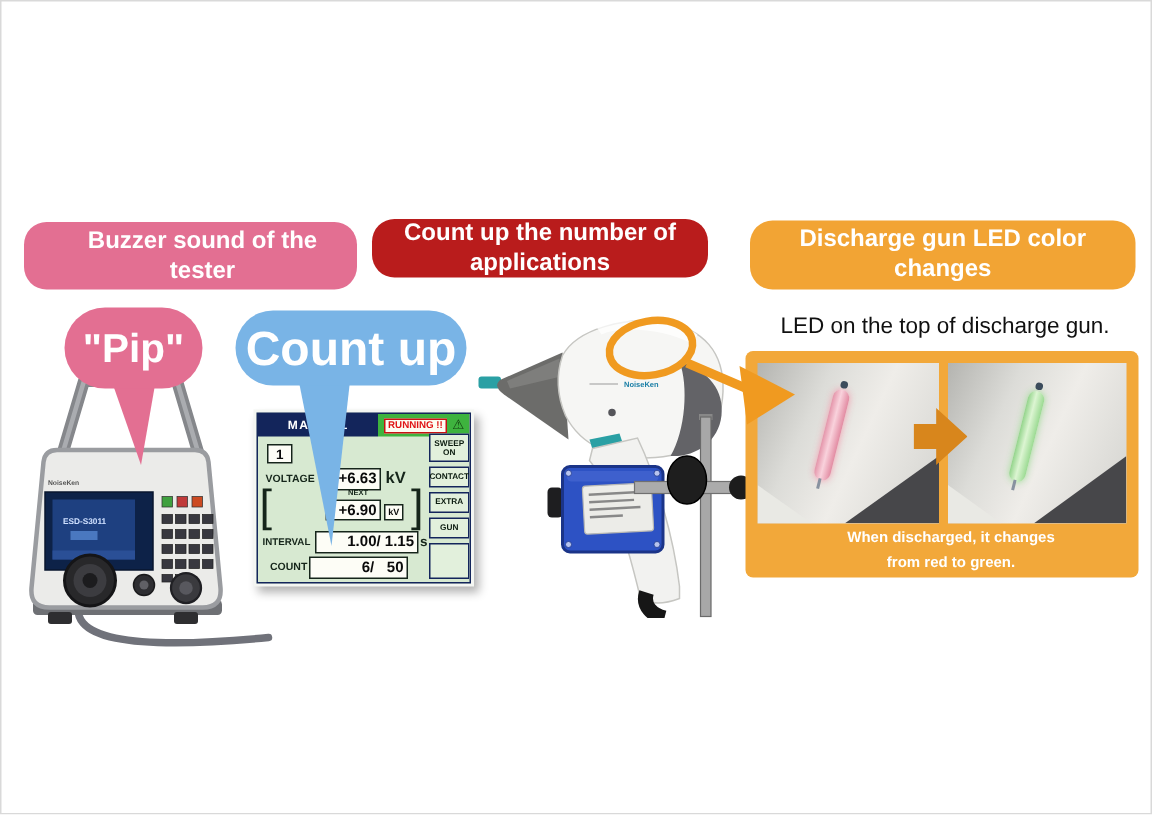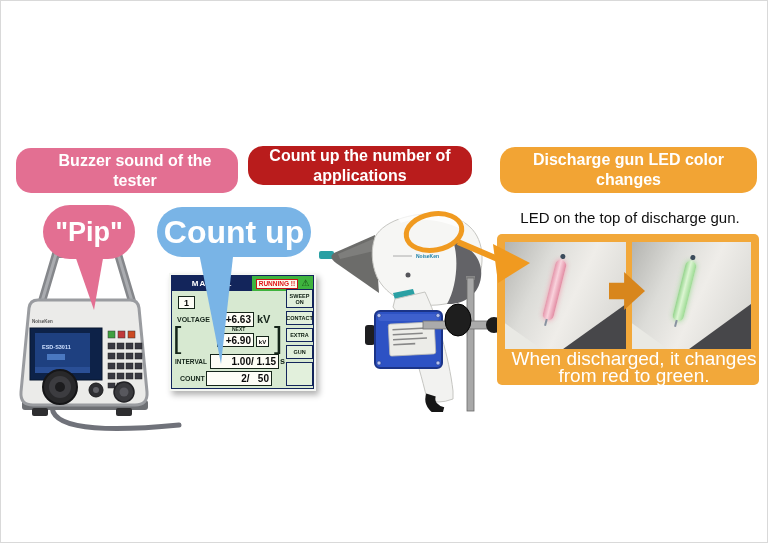--- a/index.html
+++ b/index.html
@@ -65,21 +65,21 @@
   #photo-red .led{left:44px;top:17px;background:linear-gradient(90deg,#e495aa,#f9d2dc 45%,#e28ba2);
                   box-shadow:0 0 5px rgba(244,150,170,.9);}
   #photo-green .led{left:47px;top:18px;background:linear-gradient(90deg,#93d48b,#dcf5d2 45%,#9bda92);
                     box-shadow:0 0 5px rgba(150,220,140,.9);}
   .led::before{content:"";position:absolute;top:-6px;left:3px;width:5px;height:5px;border-radius:50%;
                background:#3c4c5c;}
   .led::after{content:"";position:absolute;bottom:-6px;left:4px;width:2px;height:7px;background:#8892a0;}
   #mid-arrow{position:absolute;left:112px;top:38px;width:36px;height:38px;background:#d8861c;
              clip-path:polygon(0 28%,42% 28%,42% 0,100% 50%,42% 100%,42% 72%,0 72%);z-index:3;}
   #panel-note{position:absolute;left:0;right:0;top:116px;text-align:center;color:#fff;
-              font-weight:normal;font-size:19px;line-height:17px;white-space:pre-line;padding-left:12px;}
+              font-weight:bold;font-size:10px;line-height:17px;white-space:pre-line;padding-left:12px;}
 </style>
 </head>
 <body>
 
 <div id="canvas">
 
   <div class="pill" id="pill-buzzer">Buzzer sound of the
 tester</div>
   <div class="pill" id="pill-count">Count up the number of
 applications</div>
@@ -149,21 +149,21 @@
       <span class="lcd-unit" style="left:85px;top:37px;font-size:11px;">kV</span>
       <span class="lcd-bracket" style="left:1px;top:47px;">[</span>
       <span class="lcd-label" style="left:60px;top:50px;font-size:5px;">NEXT</span>
       <div class="lcd-box" style="left:45px;top:57px;width:37px;height:14px;">+6.90</div>
       <div class="lcd-box" style="left:84px;top:60px;width:13px;height:11px;font-size:6px;justify-content:center;">kV</div>
       <span class="lcd-bracket" style="left:102px;top:47px;">]</span>
       <span class="lcd-label" style="left:3px;top:82px;font-size:6.5px;">INTERVAL</span>
       <div class="lcd-box" style="left:38px;top:78px;width:69px;height:15px;">1.00/ 1.15</div>
       <span class="lcd-unit" style="left:108px;top:80px;font-size:9px;">s</span>
       <span class="lcd-label" style="left:8px;top:99px;">COUNT</span>
-      <div class="lcd-box" style="left:34px;top:95px;width:66px;height:15px;">2/   50</div>
+      <div class="lcd-box" style="left:34px;top:95px;width:66px;height:15px;">6/   50</div>
       <div id="lcd-sidecol">
         <div class="side-btn" style="height:19px;">SWEEP
 ON</div>
         <div class="side-btn" style="height:14px;">CONTACT</div>
         <div class="side-btn" style="height:14px;">EXTRA</div>
         <div class="side-btn" style="height:14px;">GUN</div>
         <div class="side-btn" style="flex:1;"></div>
       </div>
     </div>
   </div>

